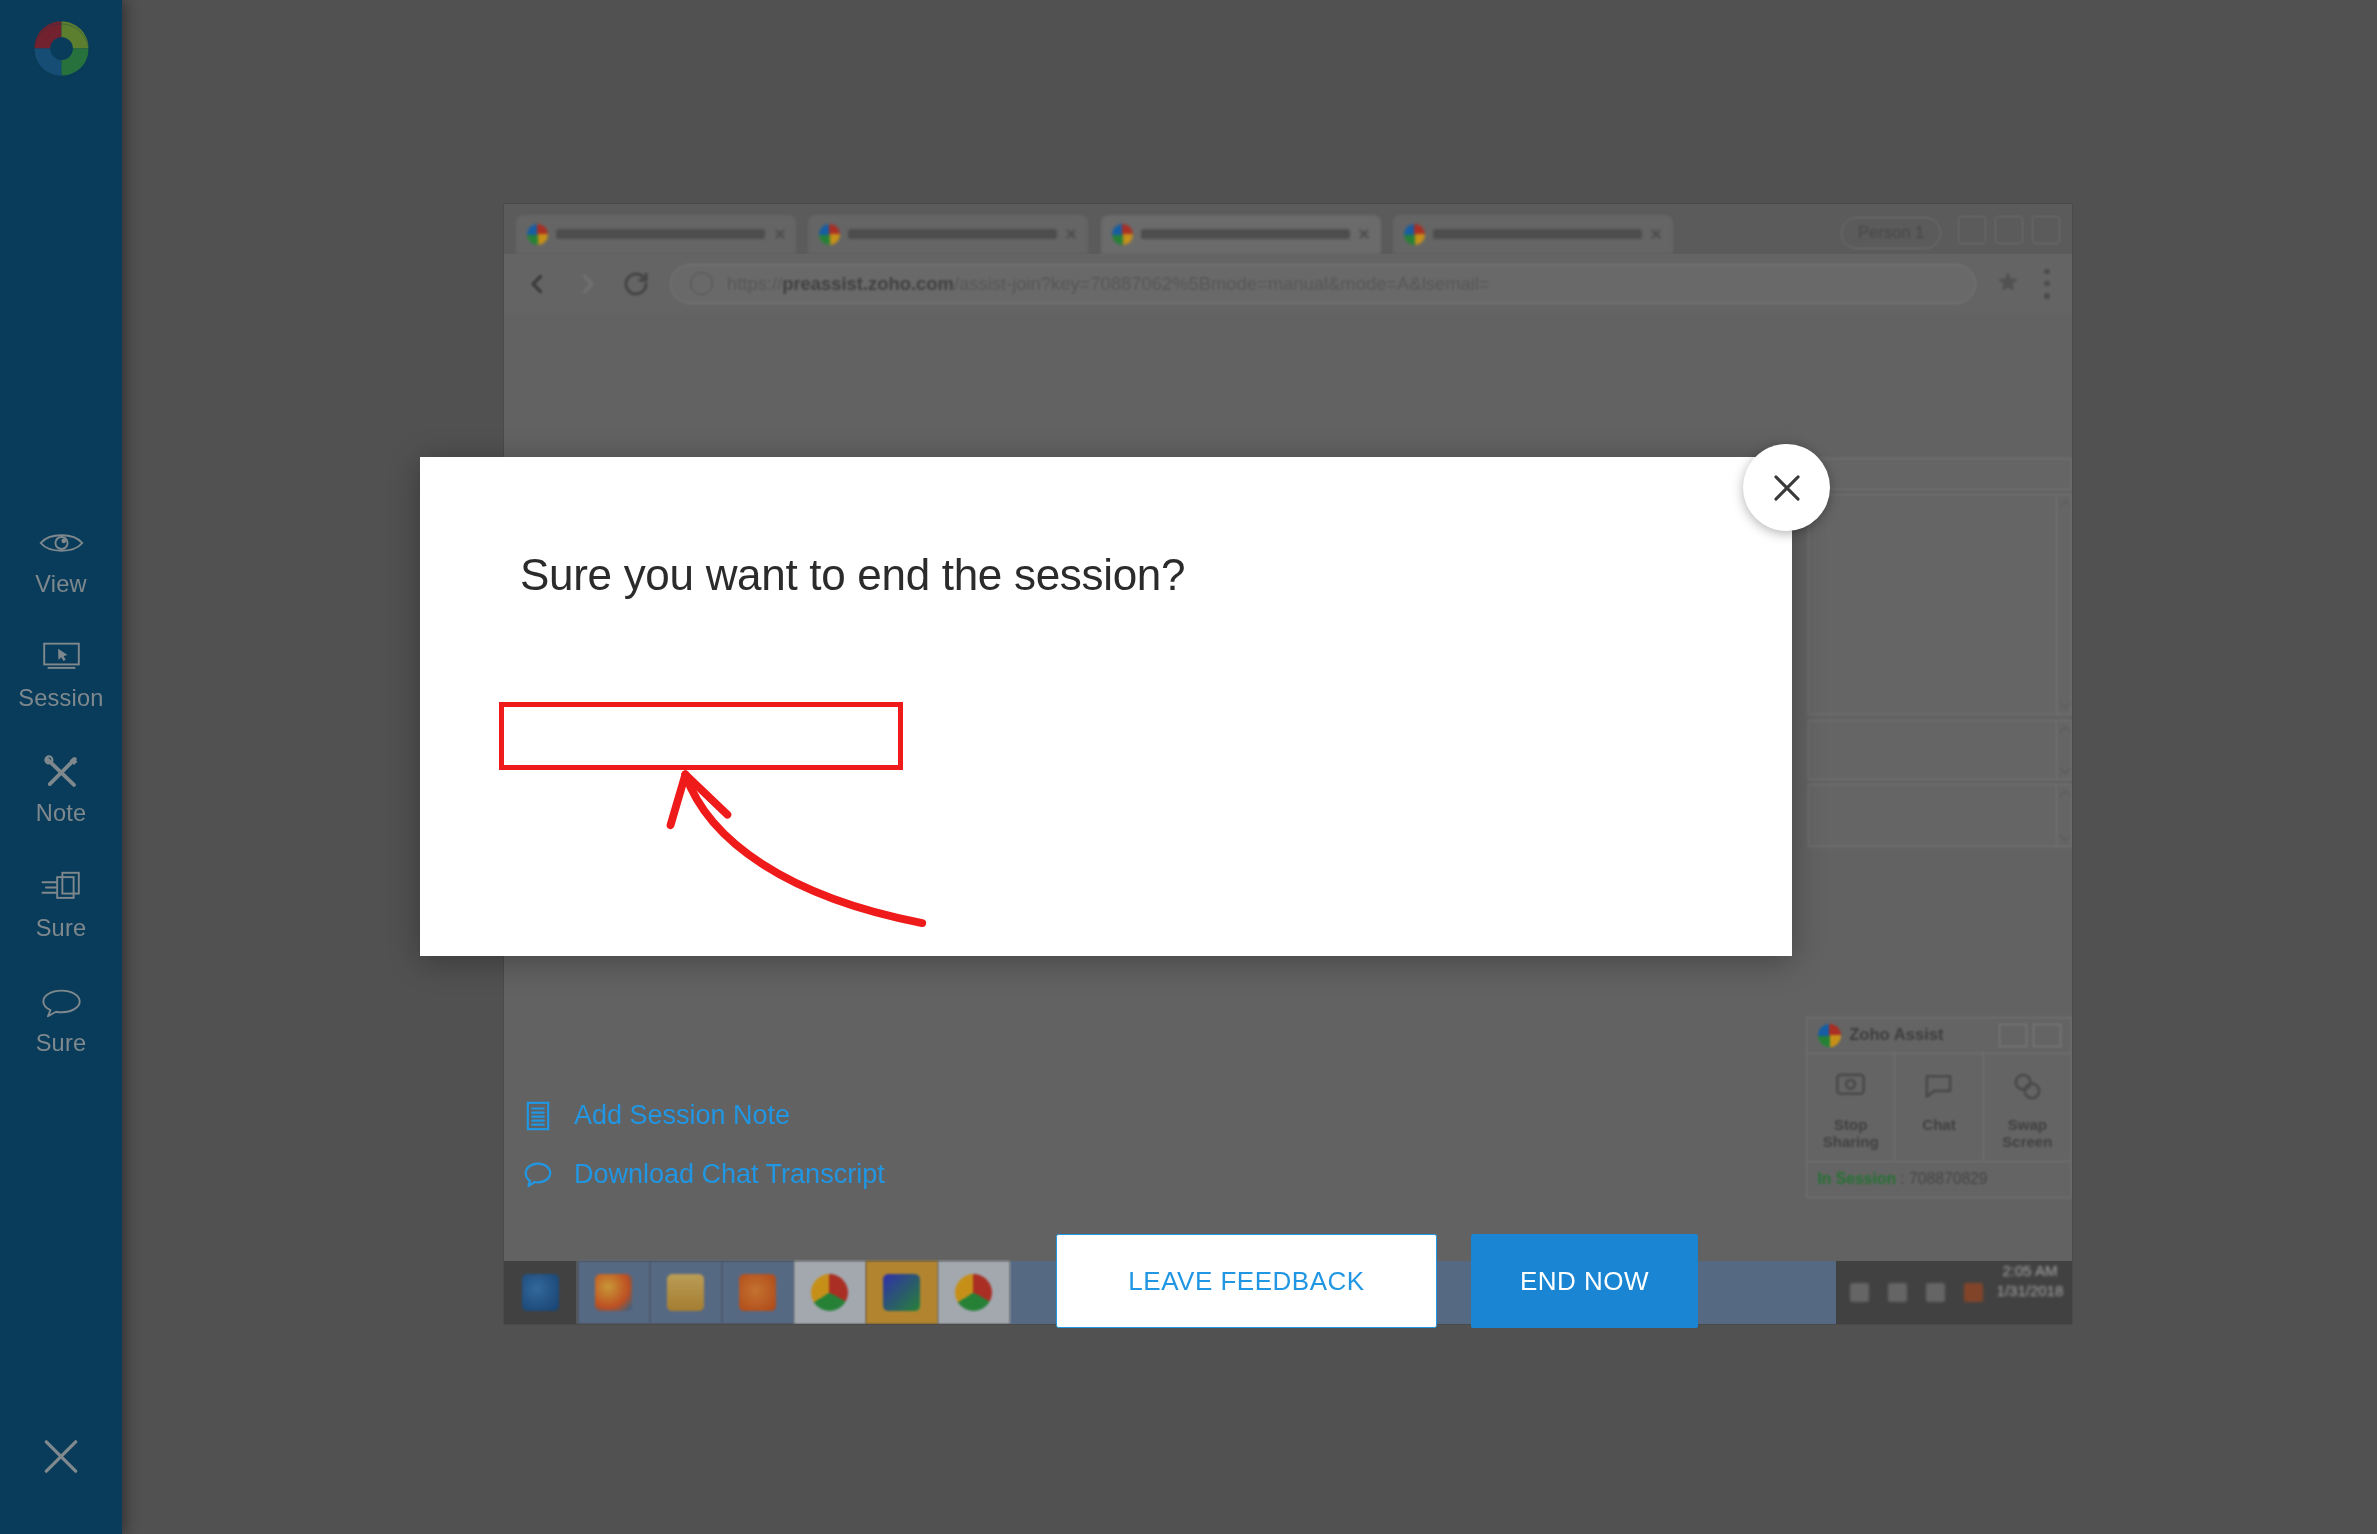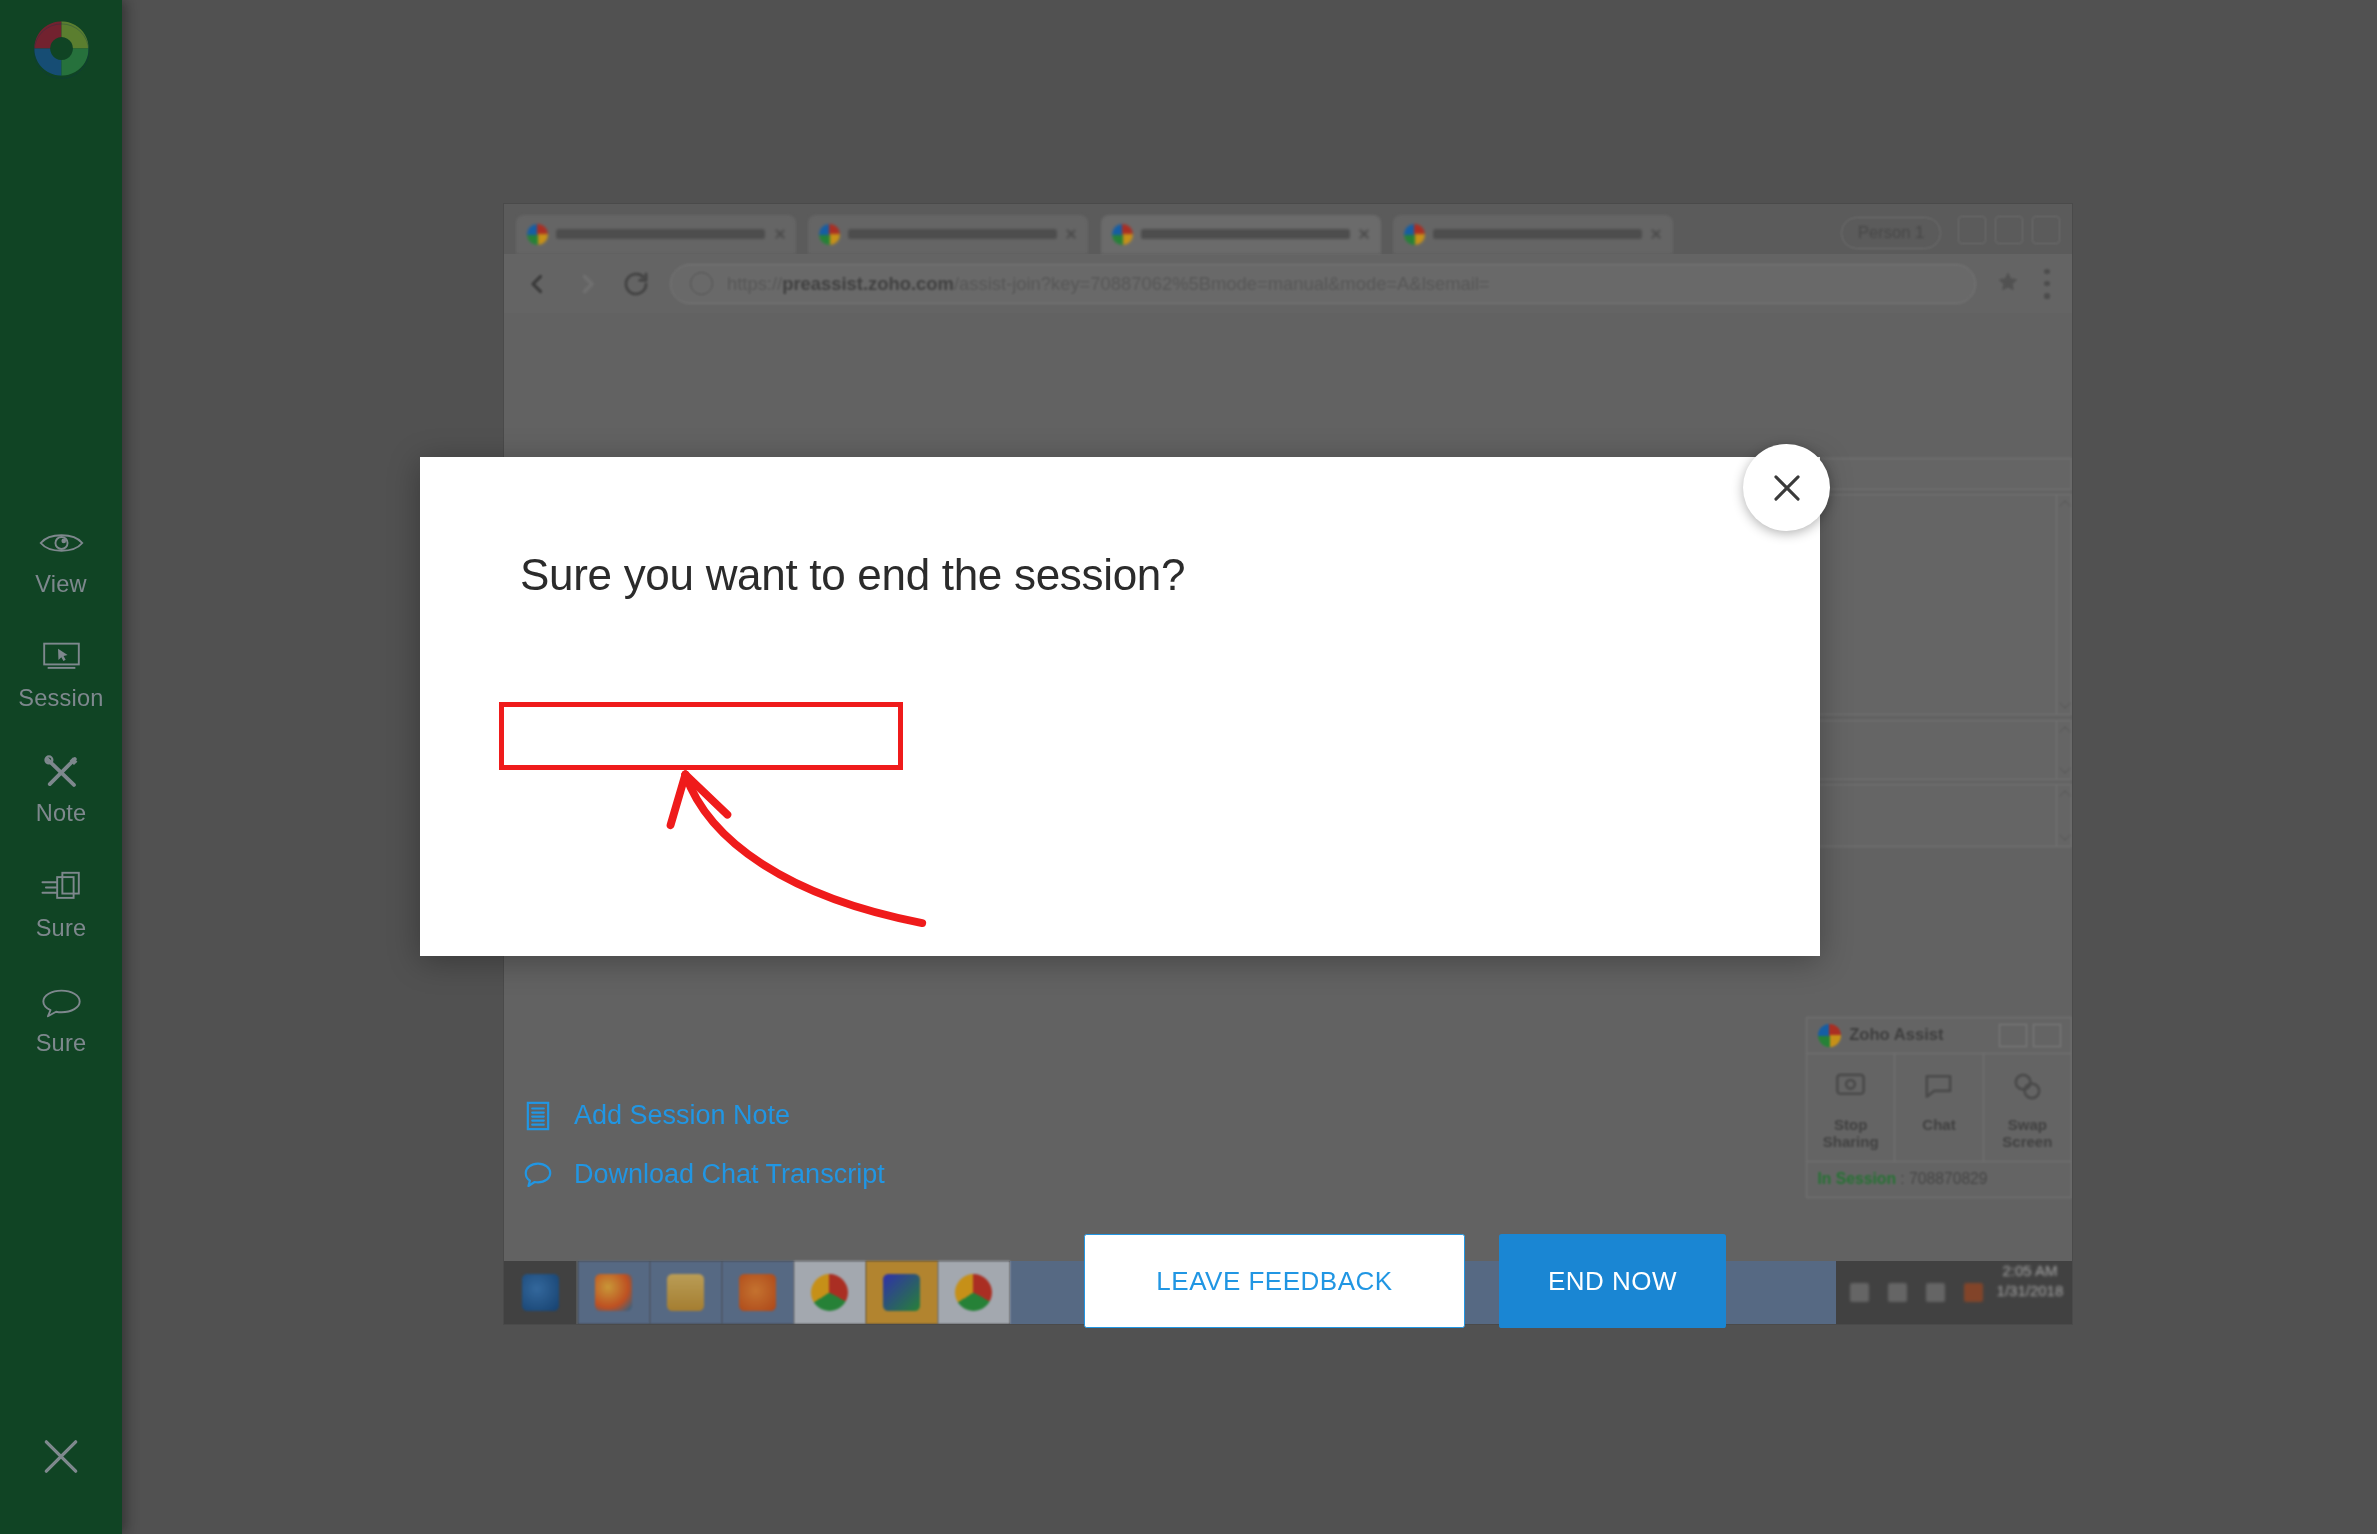--- a/index.html
+++ b/index.html
@@ -8,21 +8,21 @@
     overflow: hidden;
     background: #6a6a6a;
     font-family: "Liberation Sans", sans-serif;
   }
   #root { position: relative; width: 2377px; height: 1534px; }
 
   
   .sidebar {
     position: absolute; left: 0; top: 0;
     width: 122px; height: 1534px;
-    background: #14532d;
+    background: #0c4a6e;
     display: flex; flex-direction: column; align-items: center;
     box-shadow: 5.2px 0 12.2px rgba(0,0,0,.35);
     z-index: 40;
   }
   .sb-logo { margin-top: 15.7px; width: 65px; height: 65px; position: relative; }
   .sb-nav { margin-top: 442px; display: flex; flex-direction: column; align-items: center; gap: 40px; }
   .sb-item { display: flex; flex-direction: column; align-items: center; cursor: pointer; width: 105px; }
   .sb-icon { height: 40px; display: flex; align-items: center; justify-content: center; }
   .sb-label { color: #9aa6ad; font-size: 23.6px; margin-top: 7.9px; letter-spacing: 0.2px; }
   .sb-close { position: absolute; bottom: 51px; left: 50%; transform: translateX(-50%); cursor: pointer; }
@@ -110,21 +110,21 @@
   .tb-sep { width: 1.7px; background: #676767; }
   .tb-fill { flex: 1 1 auto; background: #6a80a0; }
   .tb-tray { display: flex; align-items: center; gap: 19px; padding: 0 14px; filter: blur(1.4px); }
   .tb-tray span { width: 19px; height: 19px; background: #9a9a9a; border-radius: 2.6px; opacity:.6 }
   .tb-clock { color: #c9c9c9; font-size: 15px; line-height: 1.35; text-align: center; filter: blur(1.4px); padding-right: 8.7px;}
 
   
   .overlay { position: absolute; inset: 0; background: rgba(0,0,0,.18); z-index: 50; }
   .modal {
     position: absolute; left: 420px; top: 457px; width: 1372px; height: 499px;
-    background: #ffffff; z-index: 60; box-shadow: 0 5.2px 30px rgba(0,0,0,.30); padding-left: 28px;
+    background: #ffffff; z-index: 60; box-shadow: 0 5.2px 30px rgba(0,0,0,.30);
   }
   .modal-title {
     position: absolute; left: 100px; top: 93px;
     font-size: 44px; color: #2b2b2b; font-weight: normal; letter-spacing: -0.3px; white-space: nowrap;
   }
   .modal-link {
     position: absolute; left: 103px; display: flex; align-items: center; gap: 21px;
     color: #2196e3; font-size: 27px; cursor: pointer; white-space: nowrap;
   }
   .link-note  { top: 643px; }

